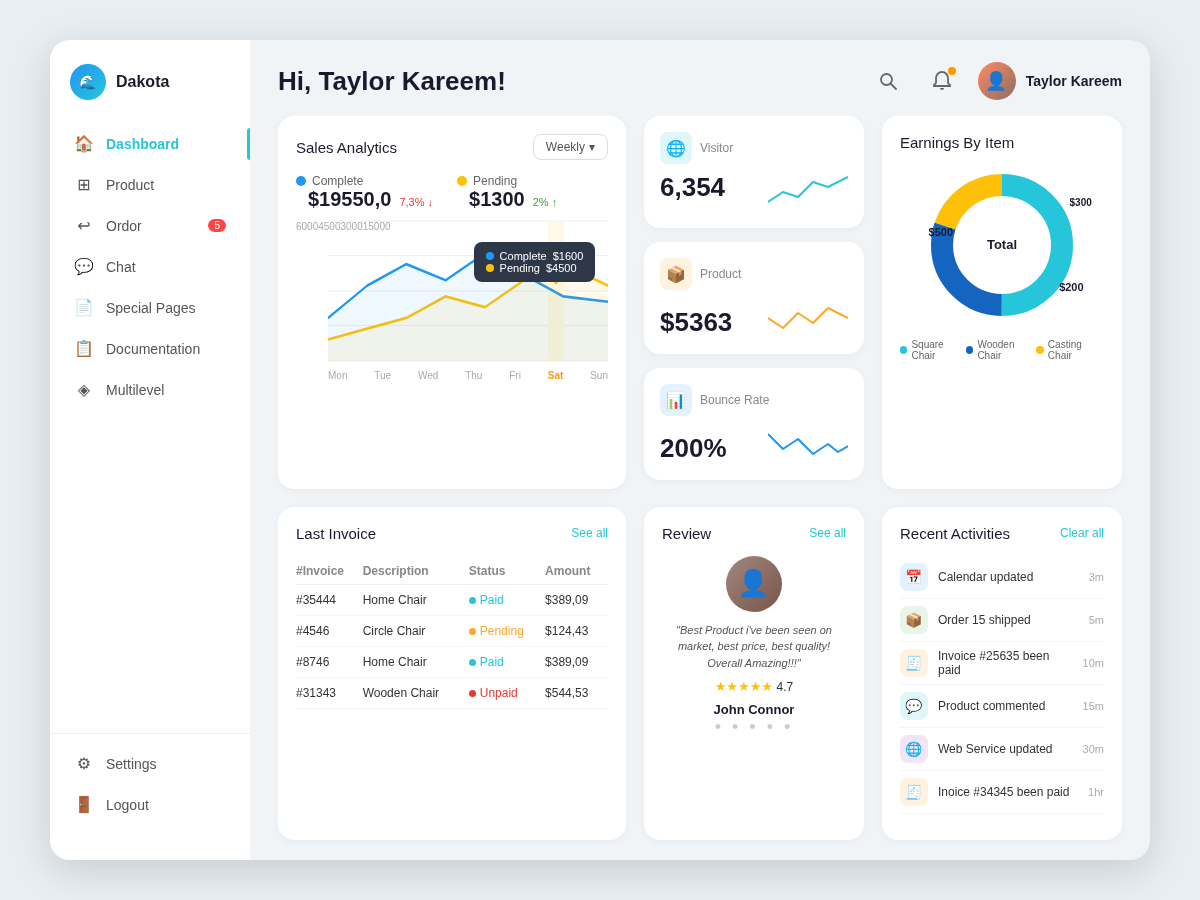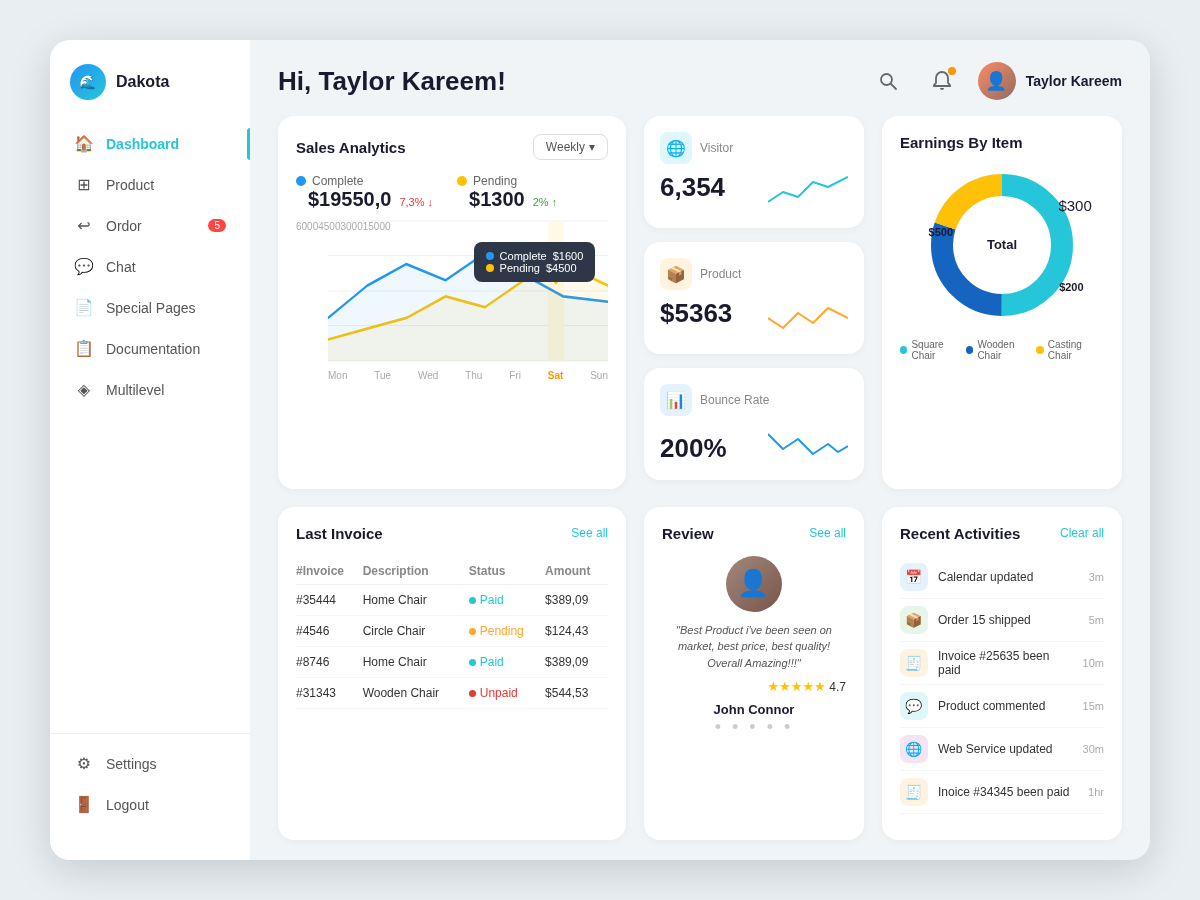--- a/index.html
+++ b/index.html
@@ -162,21 +162,21 @@
     .sales-card {
       grid-column: 1;
       grid-row: 1;
     }
     .card-header {
       display: flex;
       align-items: center;
       justify-content: space-between;
       margin-bottom: 14px;
     }
-    .card-title { font-size: 15px; font-weight: 700; color: #1a1a2e; }
+    .card-title { font-size: 15px; font-weight: 400; color: #1a1a2e; }
     .weekly-btn {
       border: 1px solid #ddd;
       border-radius: 8px;
       padding: 5px 12px;
       font-size: 12px;
       cursor: pointer;
       color: #555;
       background: #fff;
       display: flex; align-items: center; gap: 4px;
     }
@@ -277,21 +277,21 @@
     .dot-paid { background: #26C6DA; }
     .dot-pending { background: #FFA726; }
     .dot-unpaid { background: #e53935; }
     .review-avatar {
       width: 56px; height: 56px; border-radius: 50%;
       background: linear-gradient(135deg, #a1887f, #795548);
       display: flex; align-items: center; justify-content: center;
       font-size: 26px; margin: 0 auto 10px auto;
     }
     .review-text { font-size: 11px; color: #555; text-align: center; line-height: 1.5; font-style: italic; }
-    .stars { color: #FFC107; font-size: 13px; text-align: right; margin: 8px 0; }
+    .stars { color: #FFC107; font-size: 13px; text-align: center; margin: 8px 0; }
     .reviewer-name { font-size: 13px; font-weight: 700; text-align: center; color: #1a1a2e; }
     .reviewer-dots { text-align: center; color: #ccc; font-size: 18px; letter-spacing: 3px; }
     .activity-item {
       display: flex;
       align-items: center;
       gap: 10px;
       padding: 7px 0;
       border-bottom: 1px solid #f5f5f5;
     }
     .activity-icon { width: 28px; height: 28px; border-radius: 8px; display: flex; align-items: center; justify-content: center; font-size: 14px; flex-shrink: 0; }
@@ -480,21 +480,21 @@
               <polyline points="0,30 15,20 30,25 45,10 60,15 80,5" fill="none" stroke="#26C6DA" stroke-width="2" stroke-linejoin="round"></polyline>
             </svg>
           </div>
         </div>
 
         <div class="stat-card">
           <div class="stat-card-header">
             <div class="stat-icon orange">📦</div>
             <span class="stat-label">Product</span>
           </div>
-          <div style="display:flex;align-items:flex-start;justify-content:space-between">
+          <div style="display:flex;align-items:flex-end;justify-content:space-between">
             <span class="stat-number">$5363</span>
             <svg class="mini-chart" width="80" height="40" viewBox="0 0 80 40">
               <polyline points="0,20 15,30 30,15 45,25 60,10 80,20" fill="none" stroke="#FFA726" stroke-width="2" stroke-linejoin="round"></polyline>
             </svg>
           </div>
         </div>
 
         <div class="stat-card">
           <div class="stat-card-header">
             <div class="stat-icon blue">📊</div>
@@ -521,21 +521,21 @@
             <circle cx="80" cy="80" r="60" fill="none" stroke="#26C6DA" stroke-width="22" stroke-dasharray="188.5 376.9" stroke-dashoffset="0" transform="rotate(-90 80 80)"></circle>
 
             <circle cx="80" cy="80" r="60" fill="none" stroke="#1565C0" stroke-width="22" stroke-dasharray="113.1 376.9" stroke-dashoffset="-188.5" transform="rotate(-90 80 80)"></circle>
 
             <circle cx="80" cy="80" r="60" fill="none" stroke="#FFC107" stroke-width="22" stroke-dasharray="75.4 376.9" stroke-dashoffset="-301.6" transform="rotate(-90 80 80)"></circle>
             <circle cx="80" cy="80" r="48" fill="white"></circle>
             <text x="80" y="84" text-anchor="middle" font-size="13" font-weight="700" fill="#1a1a2e">Total</text>
           </svg>
 
           <div style="position:absolute;left:14%;top:38%;font-size:11px;font-weight:700;color:#1a1a2e">$500</div>
-          <div style="position:absolute;right:6%;top:20%;font-size:15px;font-weight:400;color:#1a1a2e">$300</div>
+          <div style="position:absolute;right:6%;top:20%;font-size:10px;font-weight:700;color:#1a1a2e">$300</div>
           <div style="position:absolute;right:10%;bottom:20%;font-size:11px;font-weight:700;color:#1a1a2e">$200</div>
         </div>
         <div class="donut-labels">
           <div class="donut-label-item">
             <div class="donut-dot" style="background:#26C6DA"></div>
             <span>Square Chair</span>
           </div>
           <div class="donut-label-item">
             <div class="donut-dot" style="background:#1565C0"></div>
             <span>Wooden Chair</span>

